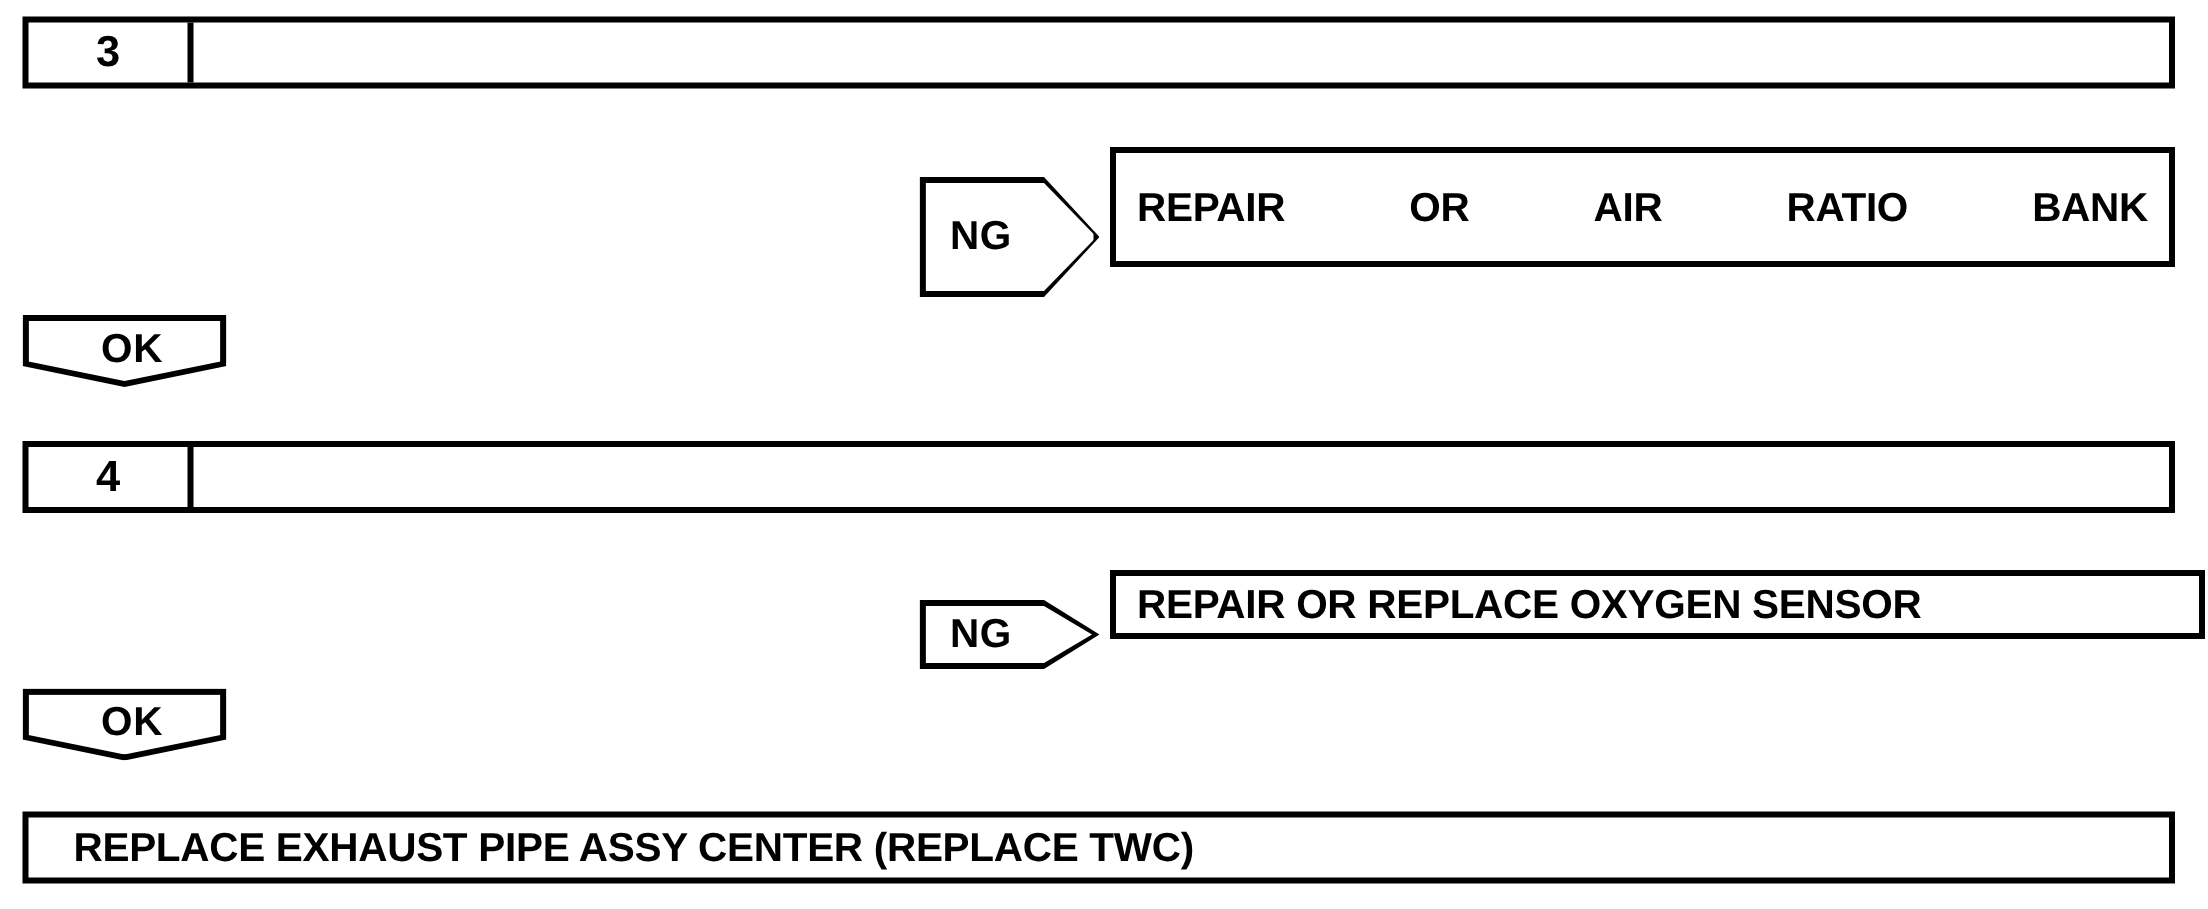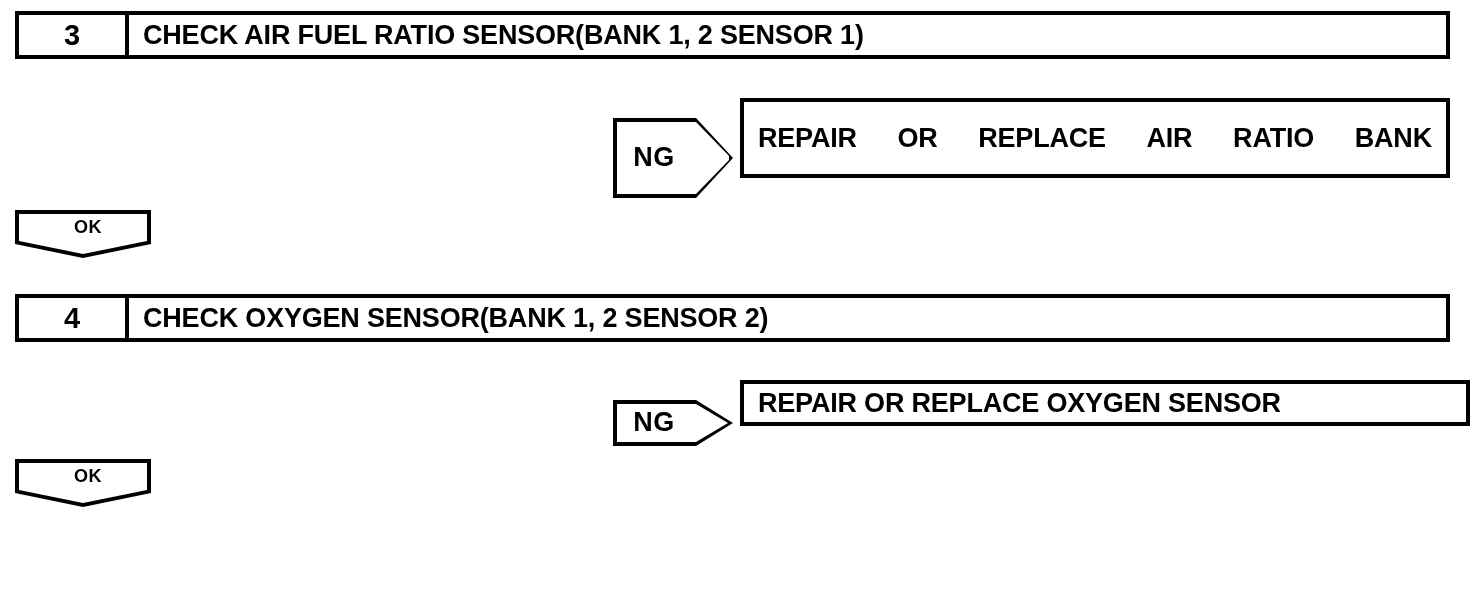--- a/index.html
+++ b/index.html
@@ -101,21 +101,21 @@
 
   
   .ok-tag {
     position: absolute;
   }
   .ok-label {
     position: absolute;
     left: 0;
     width: 146px;
     text-align: center;
-    font-size: 18px;
+    font-size: 27px;
     font-weight: bold;
     letter-spacing: 0.5px;
     color: #000;
   }
 
   
   .final-box {
     position: absolute;
     border: 4px solid #000;
     background: #fff;
@@ -131,52 +131,49 @@
     white-space: nowrap;
   }
 </style>
 </head>
 <body>
 
 <div class="canvas">
 
   <div class="step-row" style="left:15px; top:11px; width:1435px; height:48px;">
     <div class="step-num">3</div>
-    <div class="step-title">CHECK AIR FUEL RATIO SENSOR(BANK 1, 2 SENSOR 1)</div>
   </div>
 
   <div class="ng-tag" style="left:613px; top:98px; width:120px; height:80px;
               clip-path: polygon(0 0, 83px 0, 120px 40px, 83px 80px, 0 80px);">
     <div style="position:absolute; left:4px; top:4px; width:112px; height:72px; background:#fff;
                 clip-path: polygon(0 0, 79px 0, 114px 36px, 79px 72px, 0 72px);"></div>
     <div class="ng-label" style="top:24px;">NG</div>
   </div>
 
   <div class="result-box" style="left:740px; top:98px; width:710px; height:80px;">
     <div class="result-line justified">
       <span>REPAIR</span>
       <span>OR</span>
-      <span>REPLACE</span>
       <span>AIR</span>
       <span>RATIO</span>
       <span>BANK</span>
     </div>
   </div>
 
   <div class="ok-tag" style="left:15px; top:210px; width:136px; height:48px;">
     <div style="position:absolute; left:0; top:0; width:136px; height:48px; background:#000;
                 clip-path: polygon(0 0, 136px 0, 136px 34px, 68px 48px, 0 34px);"></div>
     <div style="position:absolute; left:4px; top:4px; width:128px; height:40px; background:#fff;
                 clip-path: polygon(0 0, 128px 0, 128px 27px, 64px 40px, 0 27px);"></div>
     <div class="ok-label" style="top:7px;">OK</div>
   </div>
 
   <div class="step-row" style="left:15px; top:294px; width:1435px; height:48px;">
     <div class="step-num">4</div>
-    <div class="step-title">CHECK OXYGEN SENSOR(BANK 1, 2 SENSOR 2)</div>
   </div>
 
   <div class="ng-tag" style="left:613px; top:380px; width:120px; height:46px;
               clip-path: polygon(0 0, 83px 0, 120px 23px, 83px 46px, 0 46px);">
     <div style="position:absolute; left:4px; top:4px; width:112px; height:38px; background:#fff;
                 clip-path: polygon(0 0, 79px 0, 111px 19px, 79px 38px, 0 38px);"></div>
     <div class="ng-label" style="top:7px;">NG</div>
   </div>
 
   <div class="result-box" style="left:740px; top:380px; width:730px; height:46px;">
@@ -184,14 +181,17 @@
   </div>
 
   <div class="ok-tag" style="left:15px; top:459px; width:136px; height:48px;">
     <div style="position:absolute; left:0; top:0; width:136px; height:48px; background:#000;
                 clip-path: polygon(0 0, 136px 0, 136px 34px, 68px 48px, 0 34px);"></div>
     <div style="position:absolute; left:4px; top:4px; width:128px; height:40px; background:#fff;
                 clip-path: polygon(0 0, 128px 0, 128px 27px, 64px 40px, 0 27px);"></div>
     <div class="ok-label" style="top:7px;">OK</div>
   </div>
 
+  <div class="final-box" style="left:15px; top:541px; width:1435px; height:48px;">
+    <div class="final-text">REPLACE EXHAUST PIPE ASSY CENTER (REPLACE TWC)</div>
+  </div>
 
 </div>
 
 </body></html>

